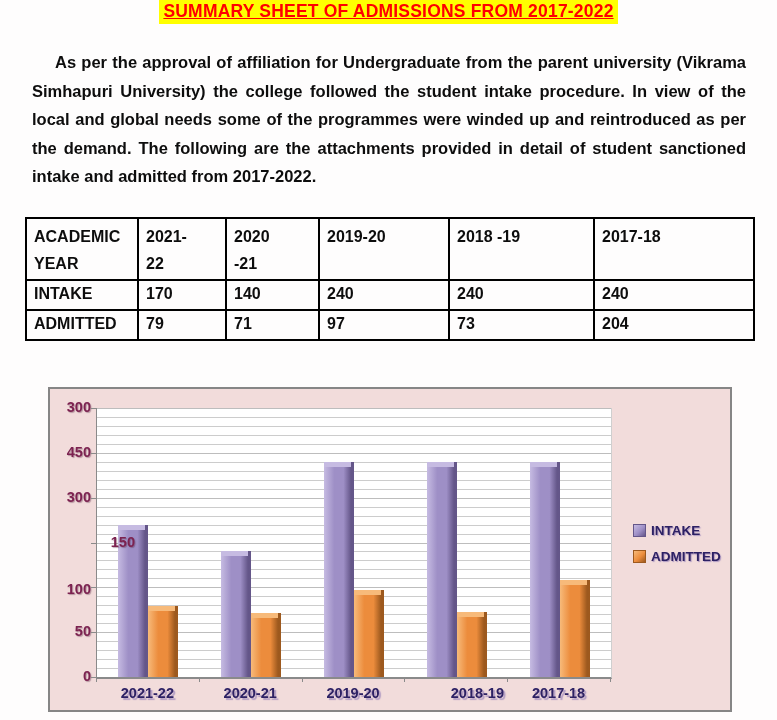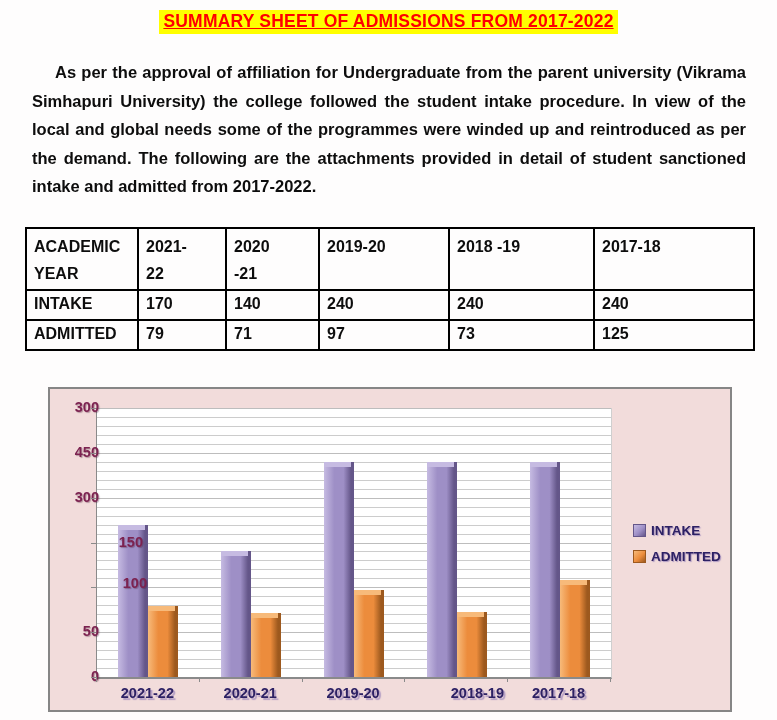--- a/index.html
+++ b/index.html
@@ -3,21 +3,21 @@
 <meta charset="utf-8">
 <style>
   html,body{margin:0;padding:0;}
   body{
     width:777px;height:720px;
     background:#fefdfd;
     font-family:"Liberation Sans",sans-serif;
     position:relative;overflow:hidden;
     color:#0d0d0d;
   }
-  .title-wrap{text-align:center;padding-top:10px;}
+  .title-wrap{text-align:center;padding-top:0;}
   .doc-title{
     display:inline-block;
     background:#ffff00;
     color:#ff0000;
     font-size:17.5px;
     font-weight:bold;
     text-decoration:underline;
     padding:1px 4px 2px 4px;
     letter-spacing:.2px;
   }
@@ -71,21 +71,21 @@
   }
   .chart-gridline.major{background:#bdbdbd;}
   .bar{
     position:absolute;bottom:0;width:27px;
     box-sizing:content-box;
   }
   .bar-cap{
     position:absolute;left:0;top:0;width:100%;height:5px;
   }
   .ylabel{
-    position:absolute;left:1px;width:48px;
+    position:absolute;left:1px;width:40px;
     text-align:right;
     font-size:14.5px;font-weight:bold;
     color:#7c2250;
     text-shadow:1px 1px 1px rgba(70,15,45,.35);
   }
   .ytick{
     position:absolute;left:41px;width:5px;height:1px;
     background:#8a8a8a;
   }
   .xtick{
@@ -155,21 +155,21 @@
       <td>240</td>
       <td>240</td>
       <td>240</td>
     </tr>
     <tr class="datarow">
       <td>ADMITTED</td>
       <td>79</td>
       <td>71</td>
       <td>97</td>
       <td>73</td>
-      <td>125</td>
+      <td>204</td>
     </tr>
   </tbody>
     </table>
 
   <div id="chart-box">
     <div id="plot">
         <div class="chart-gridline" style="bottom: 7.96667px;"></div>
         <div class="chart-gridline" style="bottom: 16.9333px;"></div>
         <div class="chart-gridline" style="bottom: 25.9px;"></div>
         <div class="chart-gridline" style="bottom: 34.8667px;"></div>
@@ -237,21 +237,21 @@
         </div>
         <div class="legend-entry">
           <div class="legend-marker" style="background: linear-gradient(135deg, rgb(247, 186, 122) 0%, rgb(236, 140, 60) 55%, rgb(157, 89, 30) 100%); border: 1px solid rgb(157, 89, 30);"></div>
           <div class="legend-label">ADMITTED</div>
         </div>
       </div>
   <div class="ylabel" style="top: 279px;">0</div>
       <div class="ytick" style="top: 288px;"></div>
       <div class="ylabel" style="top: 234.167px;">50</div>
       <div class="ytick" style="top: 243.167px;"></div>
-      <div class="ylabel" style="top: 186px; margin-left: 48px;">100</div>
+      <div class="ylabel" style="top: 192px;">100</div>
       <div class="ytick" style="top: 198.333px;"></div>
       <div class="ylabel" style="top: 144.5px; margin-left: 44px;">150</div>
       <div class="ytick" style="top: 153.5px;"></div>
       <div class="ylabel" style="top: 99.6667px;">300</div>
       <div class="ytick" style="top: 108.667px;"></div>
       <div class="ylabel" style="top: 54.8333px;">450</div>
       <div class="ytick" style="top: 63.8333px;"></div>
       <div class="ylabel" style="top: 10px;">300</div>
       <div class="ytick" style="top: 19px;"></div>
       <div class="xlabel" style="left: 46px; width: 102.8px; top: 296px;">2021-22</div>

